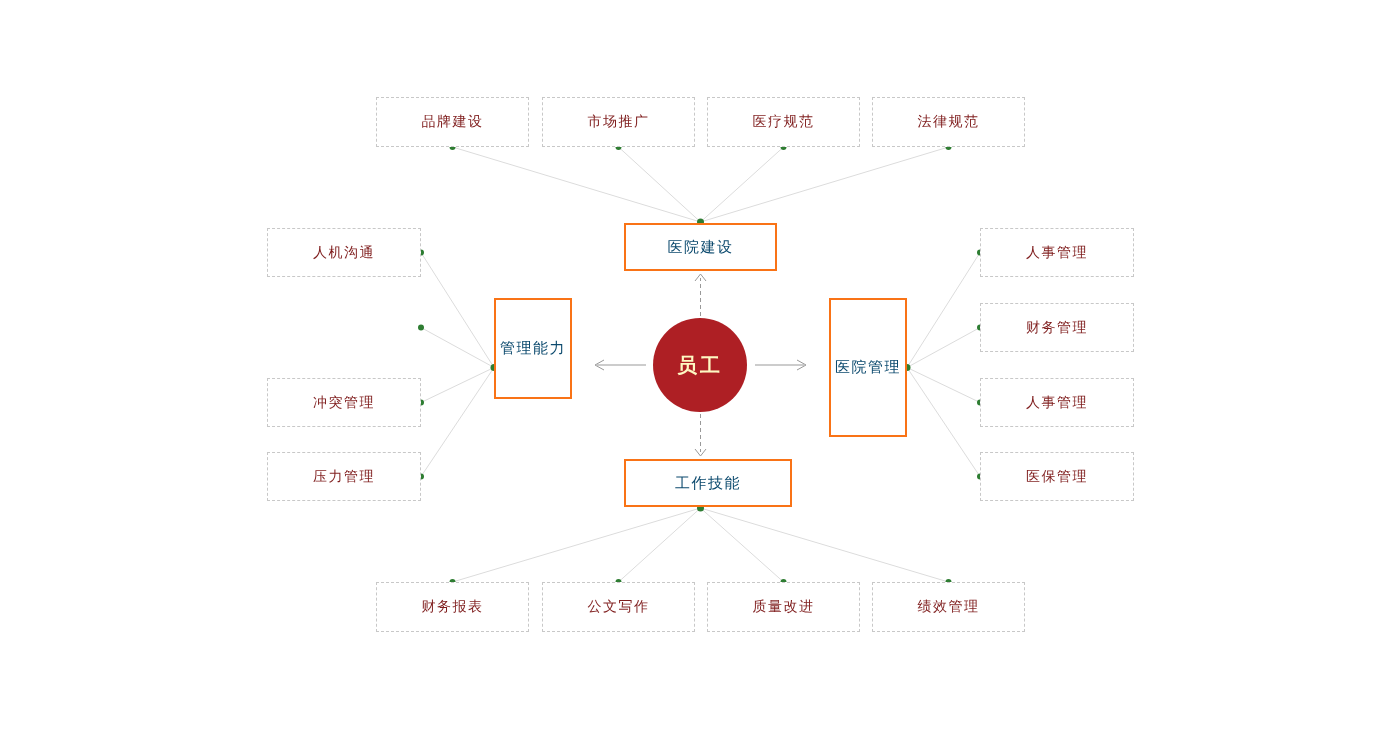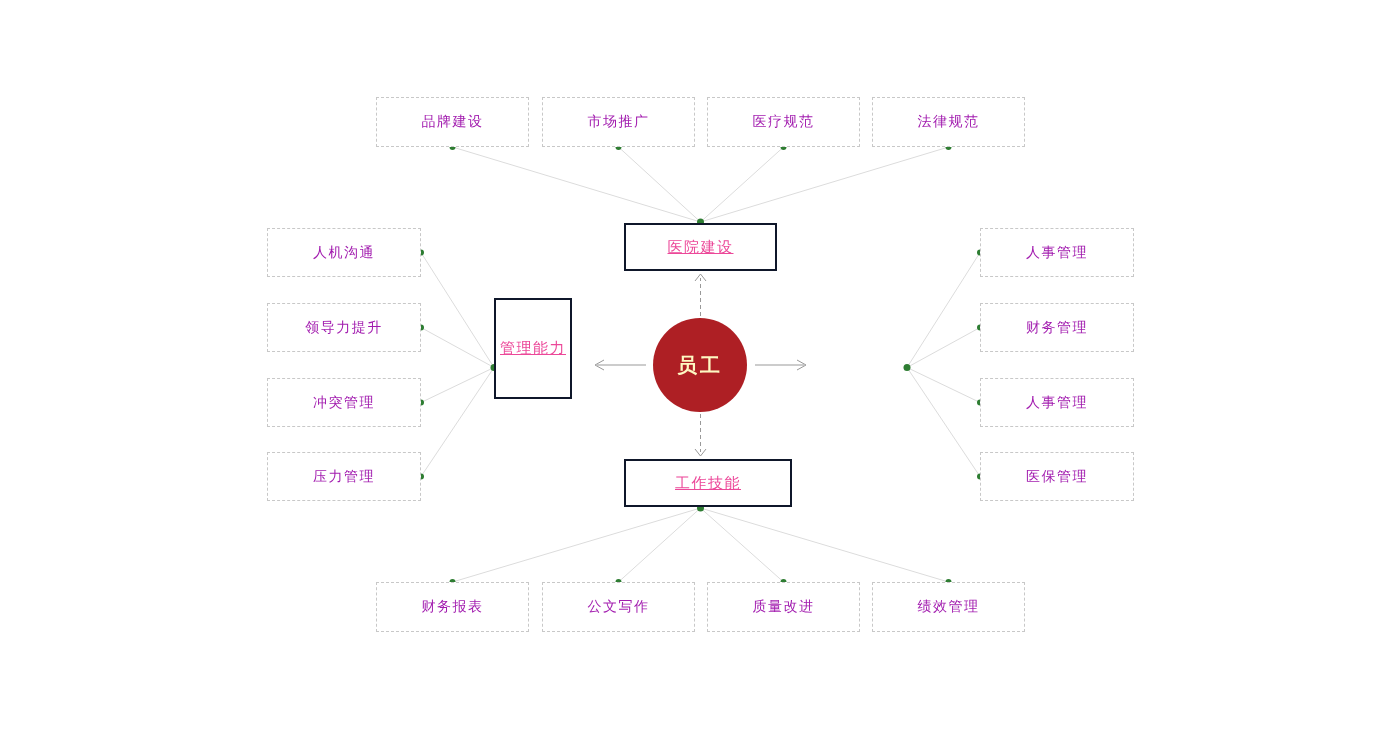--- a/index.html
+++ b/index.html
@@ -25,30 +25,29 @@
   .node {
     position: absolute;
     display: flex;
     align-items: center;
     justify-content: center;
     box-sizing: border-box;
     background: #ffffff;
   }
   .node-dashed {
     border: 1px dashed #c8c8c8;
-    color: #a21caf;
+    color: #7f1d1d;
     font-size: 14px;
     letter-spacing: 1.5px;
   }
   .node-red {
-    border: 2px solid #0f172a;
-    color: #ec4899;
+    border: 2px solid #f97316;
+    color: #0c4a6e;
     font-size: 15px;
     letter-spacing: 1.5px;
-    text-decoration: underline;
   }
   .center-circle {
     position: absolute;
     left: 653px;
     top: 318px;
     width: 94px;
     height: 94px;
     border-radius: 50%;
     background: #ae1f24;
     color: #fef9c3;
@@ -167,23 +166,20 @@
   <div class="node node-dashed t2">
       <span>医疗规范</span>
     </div>
   <div class="node node-dashed t3">
       <span>法律规范</span>
     </div>
 
   <div class="node node-dashed l0">
       <span>人机沟通</span>
     </div>
-  <div class="node node-dashed l1">
-      <span>领导力提升</span>
-    </div>
   <div class="node node-dashed l2">
       <span>冲突管理</span>
     </div>
   <div class="node node-dashed l3">
       <span>压力管理</span>
     </div>
 
   <div class="node node-dashed r0">
       <span>人事管理</span>
     </div>
@@ -208,20 +204,23 @@
     </div>
   <div class="node node-dashed b3">
       <span>绩效管理</span>
     </div>
 
   <div class="node node-red hub-top">
       <span>医院建设</span>
     </div>
   <div class="node node-red hub-left">
       <span>管理能力</span>
+    </div>
+  <div class="node node-red hub-right">
+      <span>医院管理</span>
     </div>
   <div class="node node-red hub-bottom">
       <span>工作技能</span>
     </div>
 
   <div class="center-circle">
     <span>员工</span>
   </div>
 
 </div>

